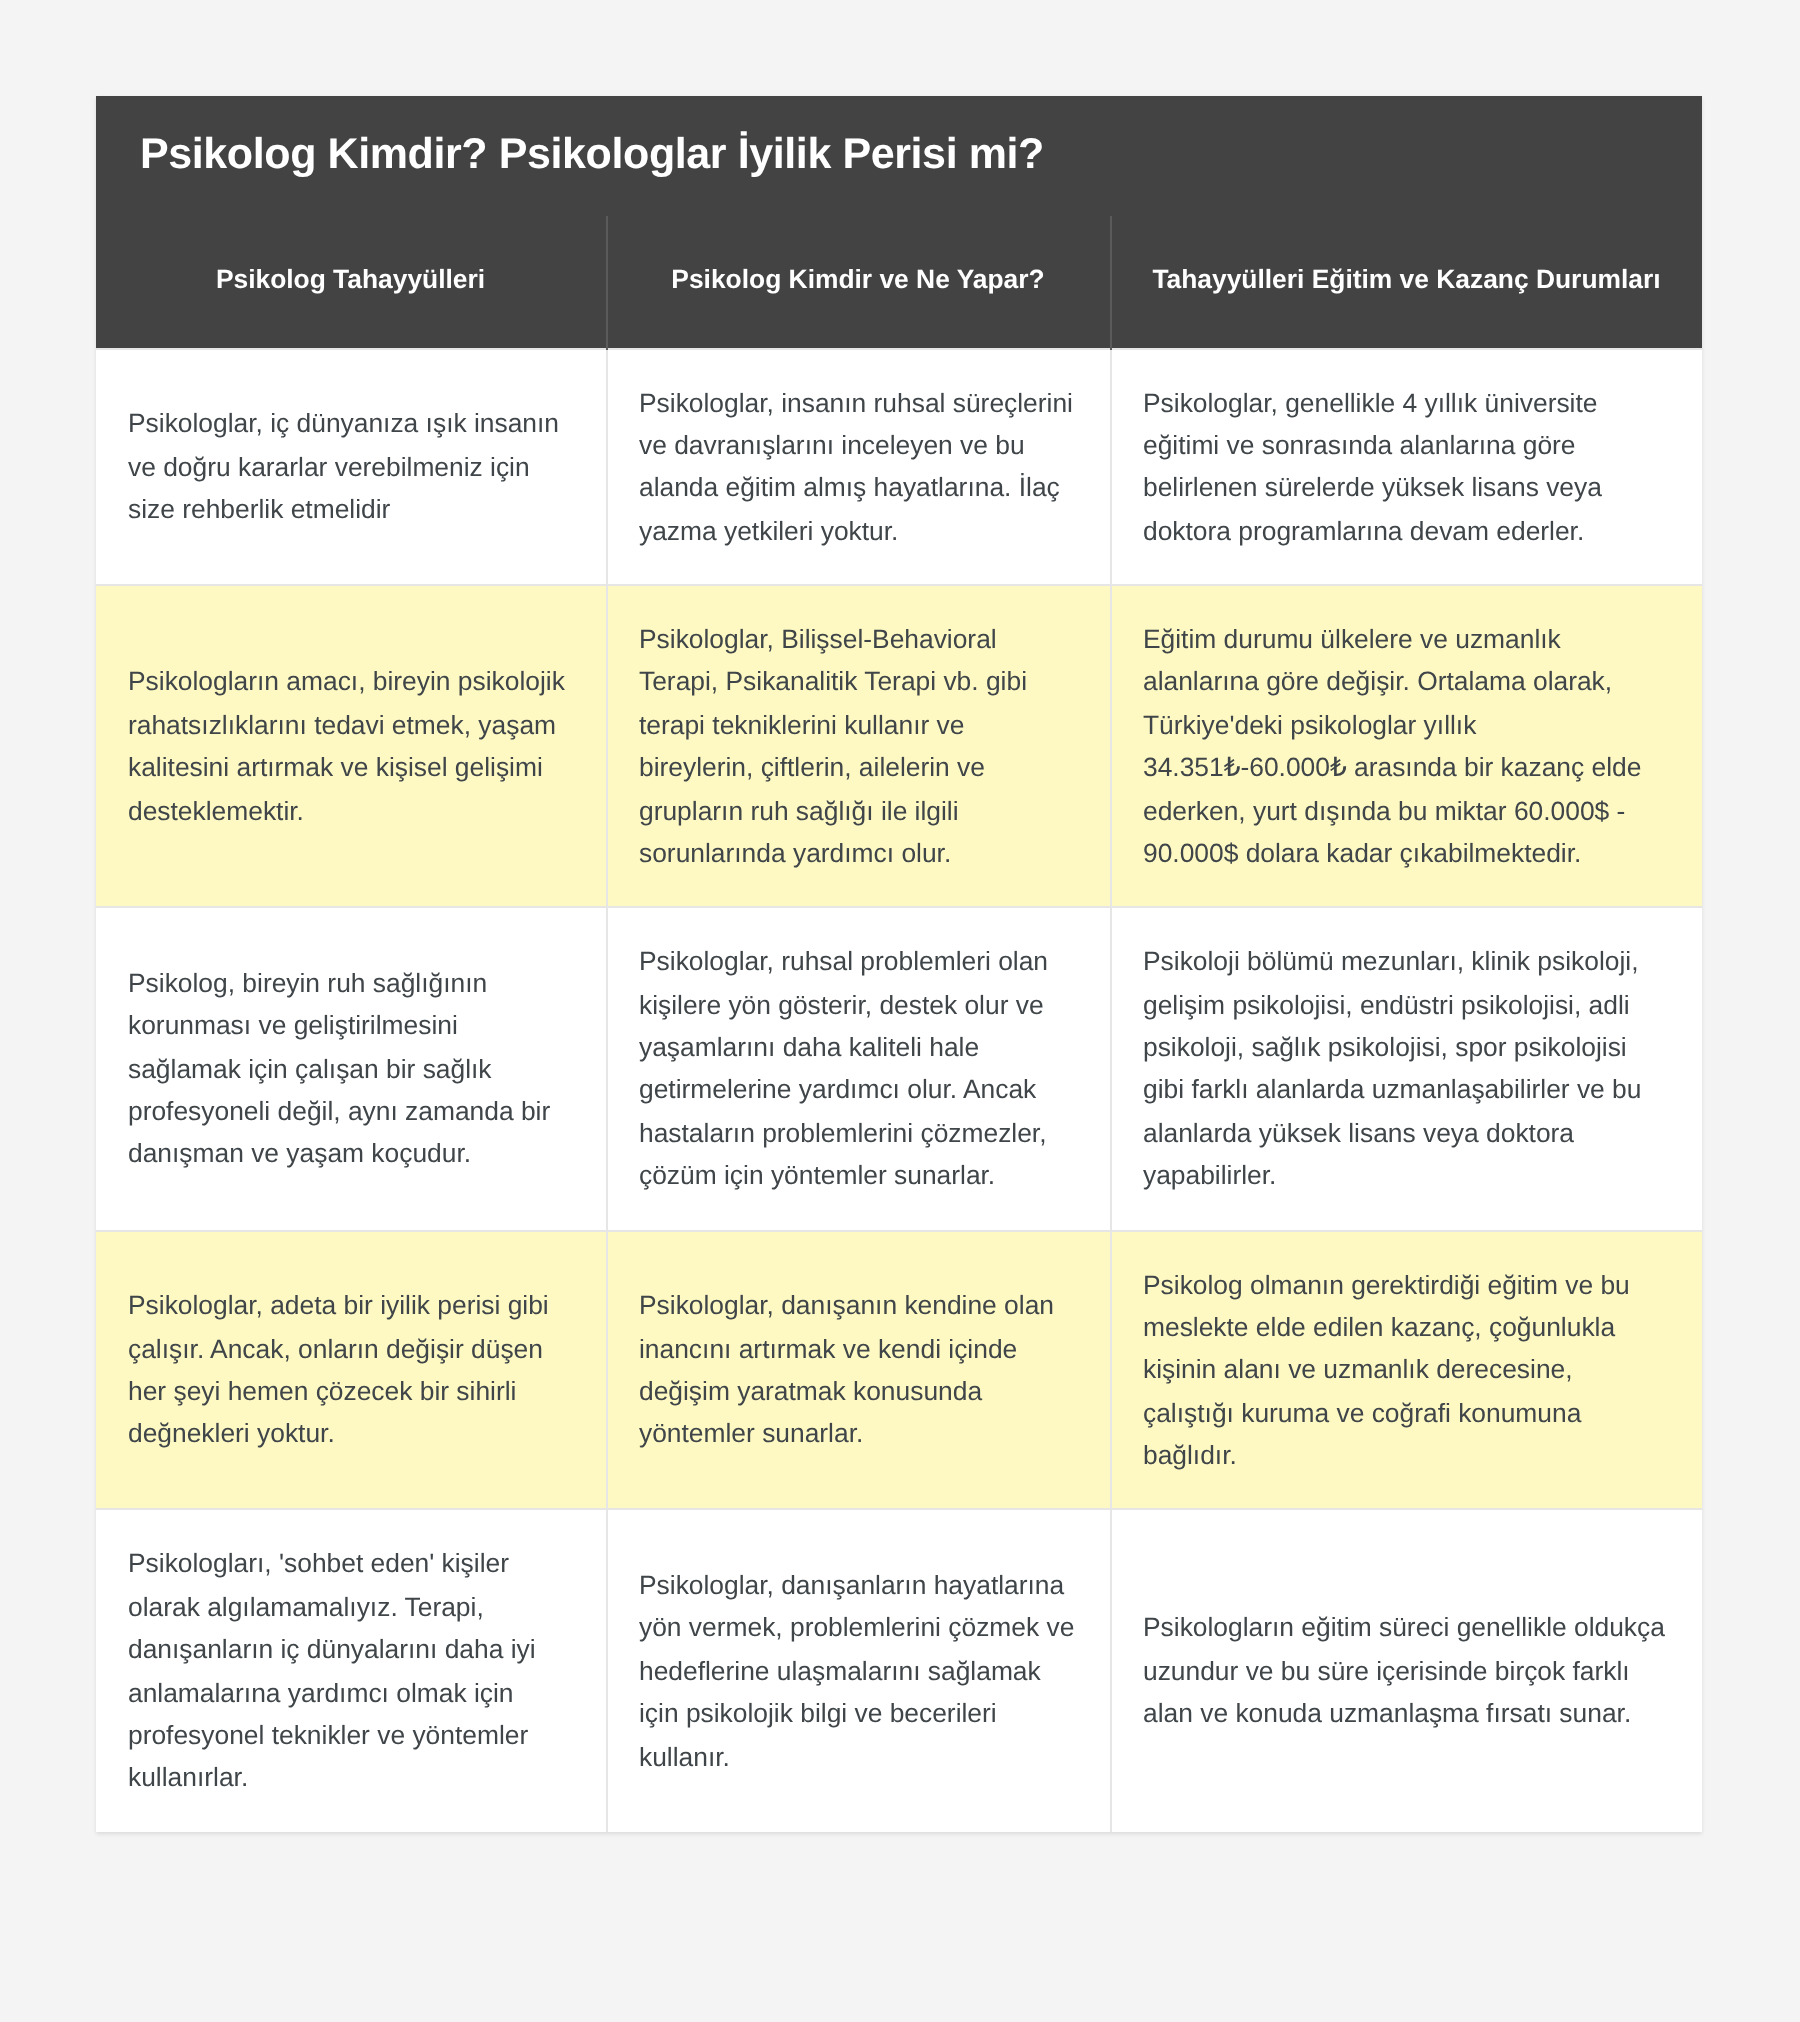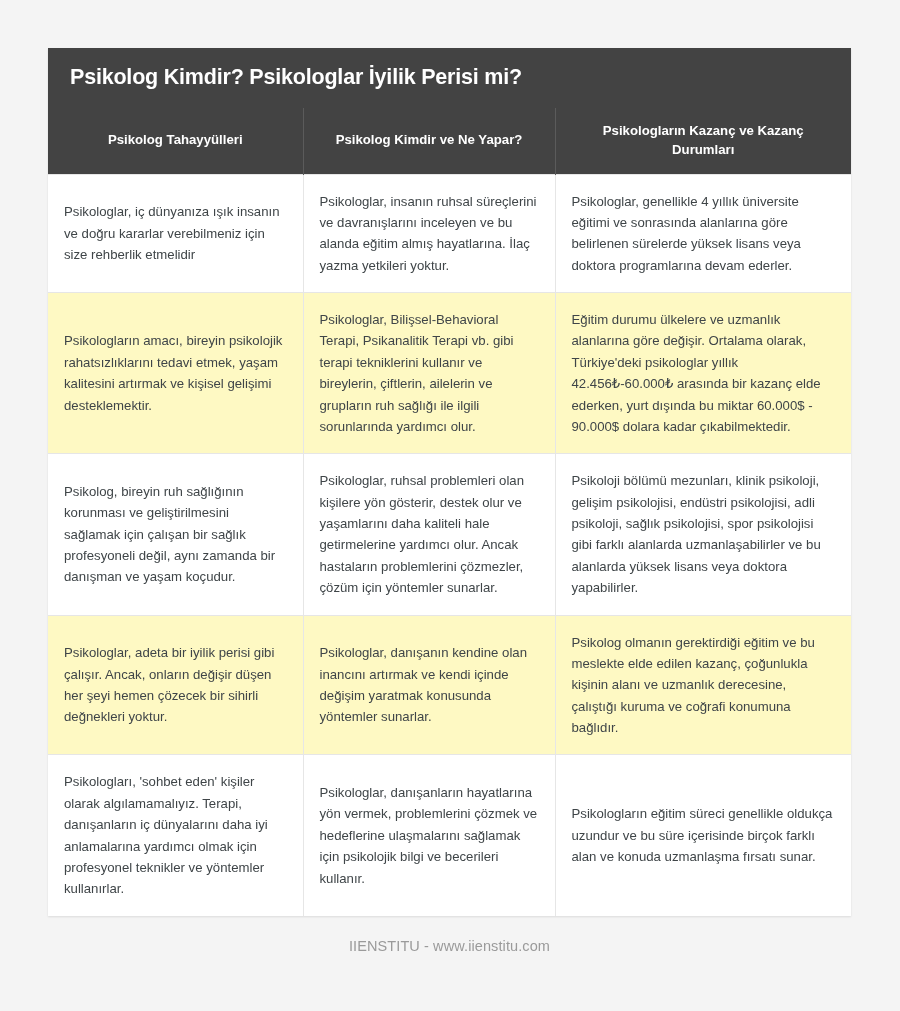--- a/index.html
+++ b/index.html
@@ -106,33 +106,33 @@
     <table class="data">
       <colgroup>
         <col class="c1">
           <col class="c2">
           <col class="c3">
       </colgroup>
       <thead>
         <tr>
           <th>Psikolog Tahayyülleri</th>
           <th>Psikolog Kimdir ve Ne Yapar?</th>
-          <th>Psikologların Kazanç ve Kazanç Durumları</th>
+          <th>Tahayyülleri Eğitim ve Kazanç Durumları</th>
         </tr>
       </thead>
       <tbody>
         <tr>
           <td>Psikologlar, iç dünyanıza ışık insanın ve doğru kararlar verebilmeniz için size rehberlik etmelidir</td>
           <td>Psikologlar, insanın ruhsal süreçlerini ve davranışlarını inceleyen ve bu alanda eğitim almış hayatlarına. İlaç yazma yetkileri yoktur.</td>
           <td>Psikologlar, genellikle 4 yıllık üniversite eğitimi ve sonrasında alanlarına göre belirlenen sürelerde yüksek lisans veya doktora programlarına devam ederler.</td>
         </tr>
         <tr class="alt">
           <td>Psikologların amacı, bireyin psikolojik rahatsızlıklarını tedavi etmek, yaşam kalitesini artırmak ve kişisel gelişimi desteklemektir.</td>
           <td>Psikologlar, Bilişsel-Behavioral Terapi, Psikanalitik Terapi vb. gibi terapi tekniklerini kullanır ve bireylerin, çiftlerin, ailelerin ve grupların ruh sağlığı ile ilgili sorunlarında yardımcı olur.</td>
-          <td>Eğitim durumu ülkelere ve uzmanlık alanlarına göre değişir. Ortalama olarak, Türkiye'deki psikologlar yıllık 42.456₺-60.000₺ arasında bir kazanç elde ederken, yurt dışında bu miktar 60.000$ - 90.000$ dolara kadar çıkabilmektedir.</td>
+          <td>Eğitim durumu ülkelere ve uzmanlık alanlarına göre değişir. Ortalama olarak, Türkiye'deki psikologlar yıllık 34.351₺-60.000₺ arasında bir kazanç elde ederken, yurt dışında bu miktar 60.000$ - 90.000$ dolara kadar çıkabilmektedir.</td>
         </tr>
         <tr>
           <td>Psikolog, bireyin ruh sağlığının korunması ve geliştirilmesini sağlamak için çalışan bir sağlık profesyoneli değil, aynı zamanda bir danışman ve yaşam koçudur.</td>
           <td>Psikologlar, ruhsal problemleri olan kişilere yön gösterir, destek olur ve yaşamlarını daha kaliteli hale getirmelerine yardımcı olur. Ancak hastaların problemlerini çözmezler, çözüm için yöntemler sunarlar.</td>
           <td>Psikoloji bölümü mezunları, klinik psikoloji, gelişim psikolojisi, endüstri psikolojisi, adli psikoloji, sağlık psikolojisi, spor psikolojisi gibi farklı alanlarda uzmanlaşabilirler ve bu alanlarda yüksek lisans veya doktora yapabilirler.</td>
         </tr>
         <tr class="alt">
           <td>Psikologlar, adeta bir iyilik perisi gibi çalışır. Ancak, onların değişir düşen her şeyi hemen çözecek bir sihirli değnekleri yoktur.</td>
           <td>Psikologlar, danışanın kendine olan inancını artırmak ve kendi içinde değişim yaratmak konusunda yöntemler sunarlar.</td>
           <td>Psikolog olmanın gerektirdiği eğitim ve bu meslekte elde edilen kazanç, çoğunlukla kişinin alanı ve uzmanlık derecesine, çalıştığı kuruma ve coğrafi konumuna bağlıdır.</td>
@@ -140,15 +140,14 @@
         <tr>
           <td>Psikologları, 'sohbet eden' kişiler olarak algılamamalıyız. Terapi, danışanların iç dünyalarını daha iyi anlamalarına yardımcı olmak için profesyonel teknikler ve yöntemler kullanırlar.</td>
           <td>Psikologlar, danışanların hayatlarına yön vermek, problemlerini çözmek ve hedeflerine ulaşmalarını sağlamak için psikolojik bilgi ve becerileri kullanır.</td>
           <td>Psikologların eğitim süreci genellikle oldukça uzundur ve bu süre içerisinde birçok farklı alan ve konuda uzmanlaşma fırsatı sunar.</td>
         </tr>
       </tbody>
     </table>
 
   </div>
 
-  <div class="footer">IIENSTITU - www.iienstitu.com</div>
 
 </div>
 
 </body></html>

